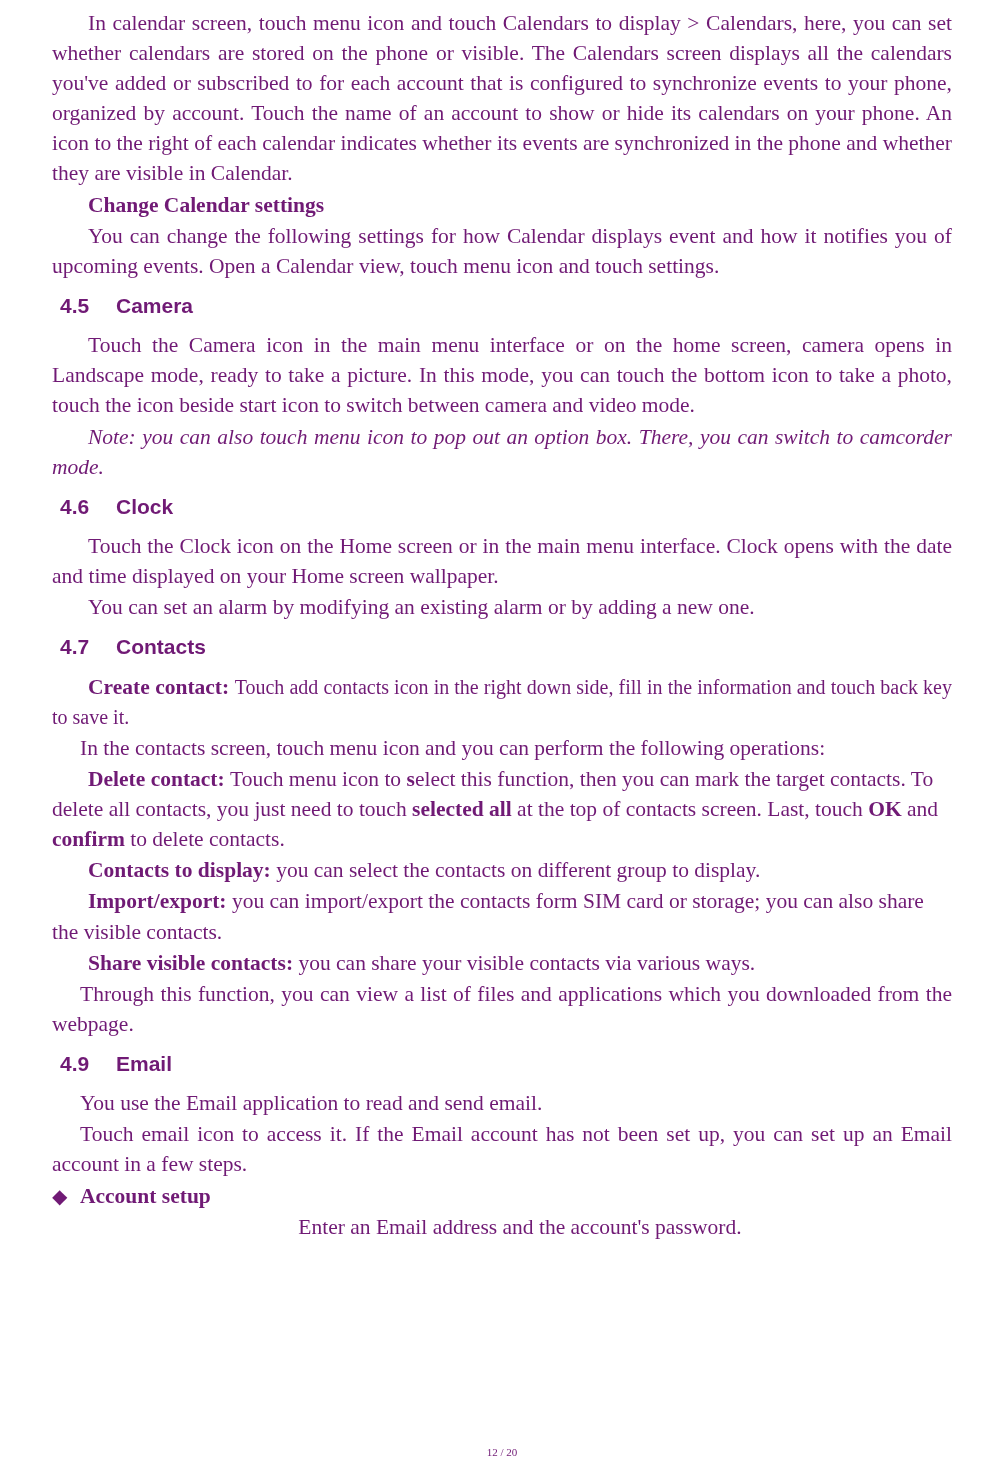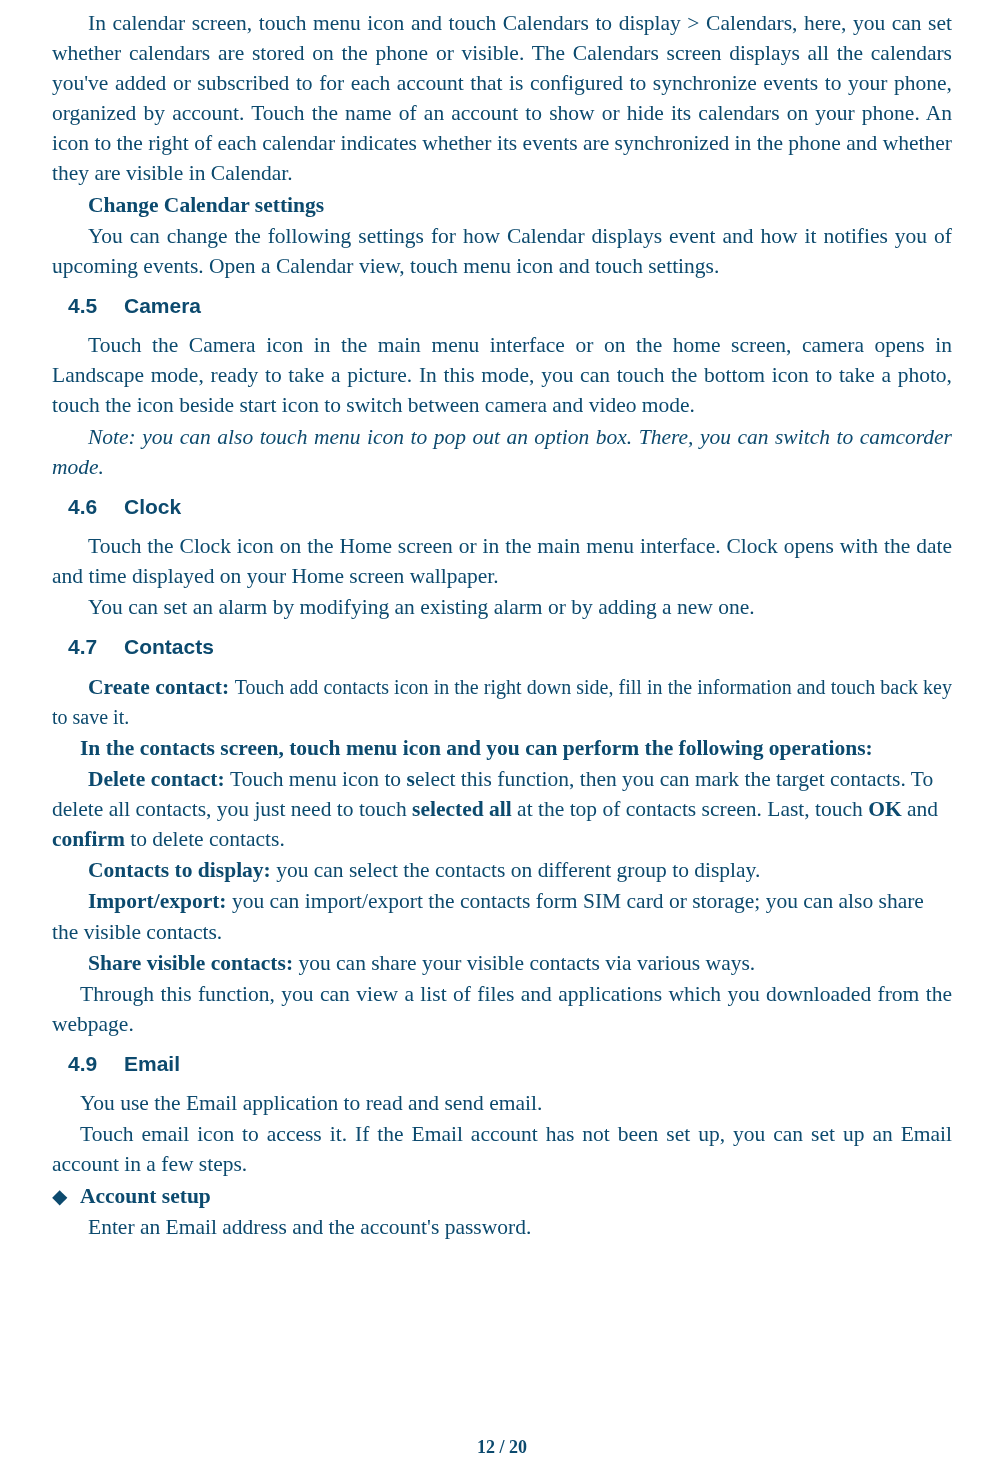--- a/index.html
+++ b/index.html
@@ -8,50 +8,50 @@
     padding: 0;
     background: #fff;
   }
   .page {
     width: 1004px;
     min-height: 1466px;
     box-sizing: border-box;
     padding: 8px 52px 4px 52px;
     position: relative;
     font-family: "Times New Roman", Times, serif;
-    color: #0c4a6e;
+    color: #701a75;
     font-size: 21.5px;
     line-height: 1.4;
   }
   .p {
     margin: 0 0 1px 0;
     text-align: justify;
     text-justify: inter-word;
   }
   .p-indent { text-indent: 36px; }
   .p-bullet { text-indent: 0; padding-left: 0; }
   .bold { font-weight: bold; }
   .italic { font-style: italic; }
   .heading {
     font-family: Arial, Helvetica, sans-serif;
     font-weight: bold;
     font-size: 21px;
-    margin: 10px 0 10px 16px;
+    margin: 10px 0 10px 8px;
     text-align: left;
   }
   .heading .num { display: inline-block; width: 56px; }
   .footer {
     position: absolute;
     bottom: 6px;
     left: 0;
     width: 100%;
     text-align: center;
     font-family: "Times New Roman", Times, serif;
-    font-weight: bold;
-    font-size: 18px;
+    font-weight: normal;
+    font-size: 11px;
   }
   .diamond {
     display: inline-block;
     width: 28px;
     text-align: left;
     font-size: 20px;
     vertical-align: baseline;
   }
   .smallish { font-size: 20px; }
 </style>
@@ -70,36 +70,36 @@
   <p class="p p-indent italic">Note: you can also touch menu icon to pop out an option box. There, you can switch to camcorder mode.</p>
 
   <p class="heading"><span class="num">4.6</span><span>Clock</span></p>
   <p class="p p-indent">Touch the Clock icon on the Home screen or in the main menu interface. Clock opens with the date and time displayed on your Home screen wallpaper.</p>
   <p class="p p-indent">You can set an alarm by modifying an existing alarm or by adding a new one.</p>
 
   <p class="heading"><span class="num">4.7</span><span>Contacts</span></p>
 
   <p class="p p-indent"><span class="bold">Create contact: </span><span class="smallish">Touch add contacts icon in the right down side, fill in the information and touch back key to save it.</span></p>
 
-  <p class="p" style="text-indent:28px;font-weight:bold;">In the contacts screen, touch menu icon and you can perform the following operations:</p>
+  <p class="p" style="text-indent:28px;">In the contacts screen, touch menu icon and you can perform the following operations:</p>
 
   <p class="p p-indent" style="text-align:left;"><span class="bold">Delete contact: </span><span>Touch menu icon to </span><span class="bold">s</span><span>elect this function, then you can mark the target contacts. To delete all contacts, you just need to touch </span><span class="bold">selected all</span><span> at the top of contacts screen. Last, touch </span><span class="bold">OK</span><span> and </span><span class="bold">confirm</span><span> to delete contacts.</span></p>
 
   <p class="p p-indent" style="text-align:left;"><span class="bold">Contacts to display: </span><span>you can select the contacts on different group to display.</span></p>
 
   <p class="p p-indent" style="text-align:left;"><span class="bold">Import/export: </span><span>you can import/export the contacts form SIM card or storage; you can also share the visible contacts.</span></p>
 
 
 
 
   <p class="p p-indent" style="text-align:left;"><span class="bold">Share visible contacts: </span><span>you can share your visible contacts via various ways.</span></p>
 
   <p class="p" style="text-indent:28px;">Through this function, you can view a list of files and applications which you downloaded from the webpage.</p>
 
   <p class="heading"><span class="num">4.9</span><span>Email</span></p>
   <p class="p" style="text-indent:28px; text-align:left;">You use the Email application to read and send email.</p>
   <p class="p" style="text-indent:28px;">Touch email icon to access it. If the Email account has not been set up, you can set up an Email account in a few steps.</p>
 
   <p class="p p-bullet" style="text-align:left;"><span class="diamond">◆</span><span class="bold">Account setup</span></p>
-  <p class="p p-indent" style="text-align:left;">Enter an Email address and the account's password.</p>
+  <p class="p p-indent" style="text-align:center;">Enter an Email address and the account's password.</p>
 
   <div class="footer">12 / 20</div>
 </div>
 
 </body></html>

